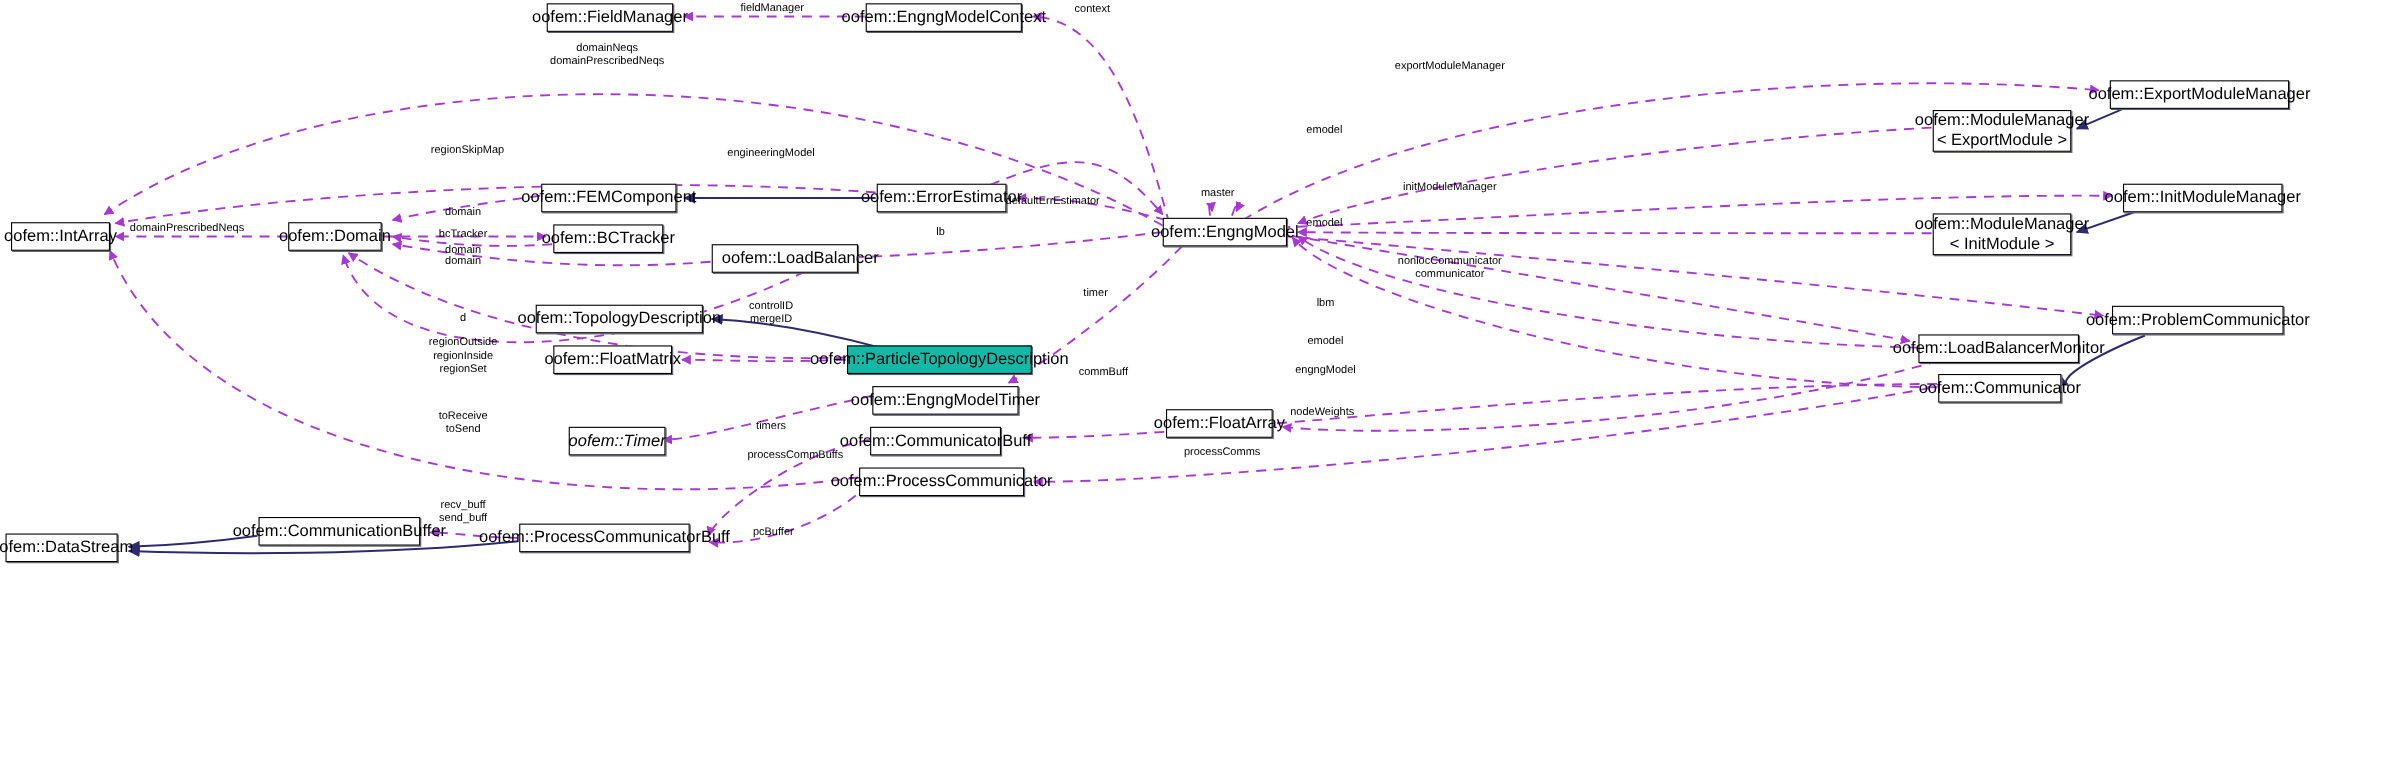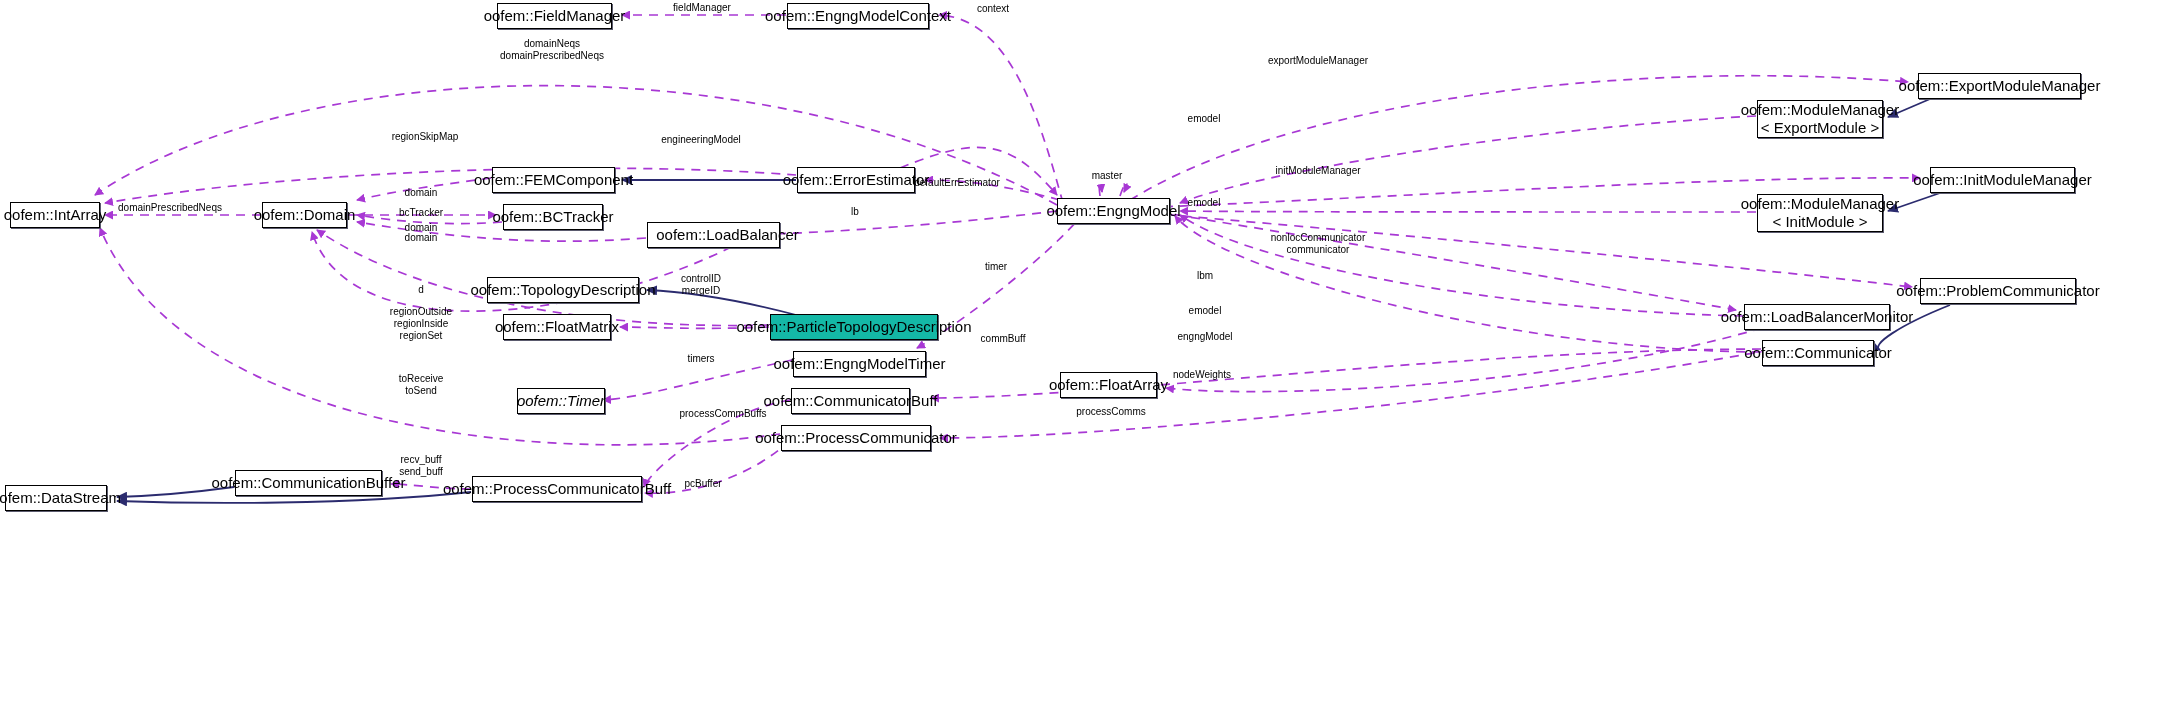--- a/index.html
+++ b/index.html
@@ -132,21 +132,21 @@
   <div class="node" style="left:797px;top:167px;width:118px;height:26px;">oofem::ErrorEstimator</div>
   <div class="node" style="left:1057px;top:198px;width:113px;height:26px;">oofem::EngngModel</div>
   <div class="node" style="left:487px;top:277px;width:152px;height:26px;">oofem::TopologyDescription</div>
   <div class="node" style="left:503px;top:314px;width:108px;height:26px;">oofem::FloatMatrix</div>
   <div class="node highlight" style="left:770px;top:314px;width:168px;height:26px;">oofem::ParticleTopologyDescription</div>
   <div class="node" style="left:793px;top:351px;width:133px;height:26px;text-align:center;">oofem::EngngModelTimer</div>
   <div class="node" style="left:517px;top:388px;width:88px;height:26px;font-style:italic;">oofem::Timer</div>
   <div class="node" style="left:791px;top:388px;width:119px;height:26px;">oofem::CommunicatorBuff</div>
   <div class="node" style="left:781px;top:425px;width:150px;height:26px;">oofem::ProcessCommunicator</div>
   <div class="node" style="left:235px;top:470px;width:147px;height:26px;">oofem::CommunicationBuffer</div>
-  <div class="node" style="left:472px;top:476px;width:170px;height:26px;">oofem::ProcessCommunicatorBuff</div>
+  <div class="node" style="left:472px;top:476px;width:155px;height:26px;">oofem::ProcessCommunicatorBuff</div>
   <div class="node" style="left:5px;top:485px;width:102px;height:26px;">oofem::DataStream</div>
   <div class="node" style="left:1060px;top:372px;width:97px;height:26px;">oofem::FloatArray</div>
   <div class="node" style="left:1918px;top:73px;width:163px;height:26px;">oofem::ExportModuleManager</div>
   <div class="node two-line" style="left:1757px;top:100px;width:126px;height:38px;">oofem::ModuleManager
 &lt; ExportModule &gt;</div>
   <div class="node" style="left:1930px;top:167px;width:145px;height:26px;">oofem::InitModuleManager</div>
   <div class="node two-line" style="left:1757px;top:194px;width:126px;height:38px;">oofem::ModuleManager
 &lt; InitModule &gt;</div>
   <div class="node" style="left:1920px;top:278px;width:156px;height:26px;">oofem::ProblemCommunicator</div>
   <div class="node" style="left:1744px;top:304px;width:146px;height:26px;">oofem::LoadBalancerMonitor</div>
@@ -177,21 +177,21 @@
   <div class="elabel" style="left:701px;top:273px;">controlID
 mergeID</div>
   <div class="elabel" style="left:1205px;top:270px;">lbm</div>
   <div class="elabel" style="left:421px;top:306px;">regionOutside
 regionInside
 regionSet</div>
   <div class="elabel" style="left:1205px;top:305px;">emodel</div>
   <div class="elabel" style="left:990px;top:333px;margin-left:13px;">commBuff</div>
   <div class="elabel" style="left:1205px;top:331px;">engngModel</div>
   <div class="elabel" style="left:1202px;top:369px;">nodeWeights</div>
-  <div class="elabel" style="left:701px;top:353px;">timers</div>
+  <div class="elabel" style="left:701px;top:382px;">timers</div>
   <div class="elabel" style="left:421px;top:373px;">toReceive
 toSend</div>
   <div class="elabel" style="left:1111px;top:406px;">processComms</div>
   <div class="elabel" style="left:701px;top:408px;padding-left:44px;">processCommBuffs</div>
   <div class="elabel" style="left:421px;top:454px;">recv_buff
 send_buff</div>
   <div class="elabel" style="left:703px;top:478px;">pcBuffer</div>
 
 </div>
 

